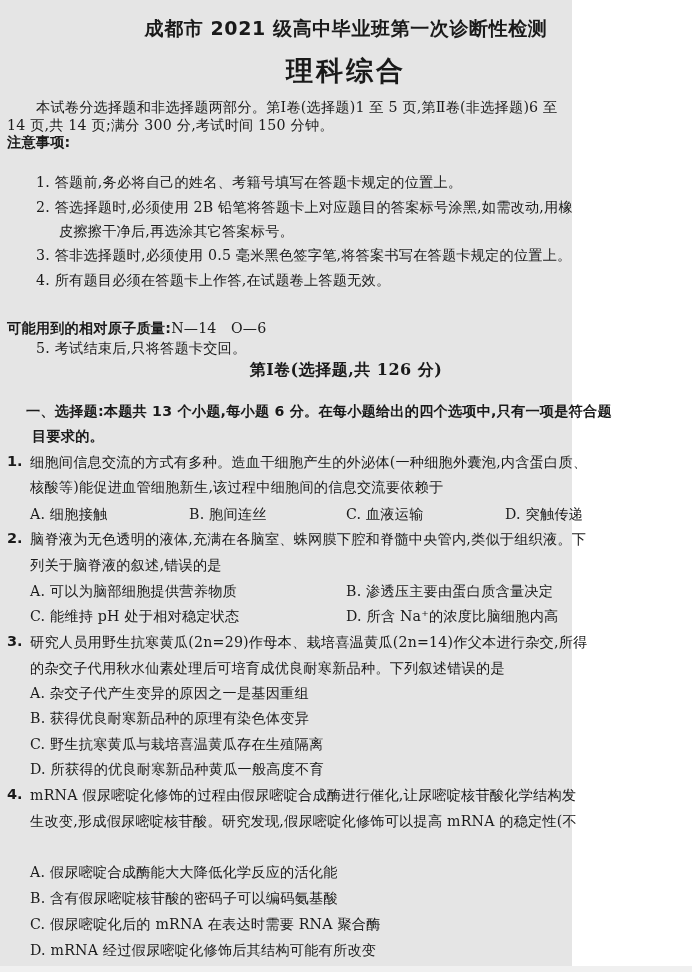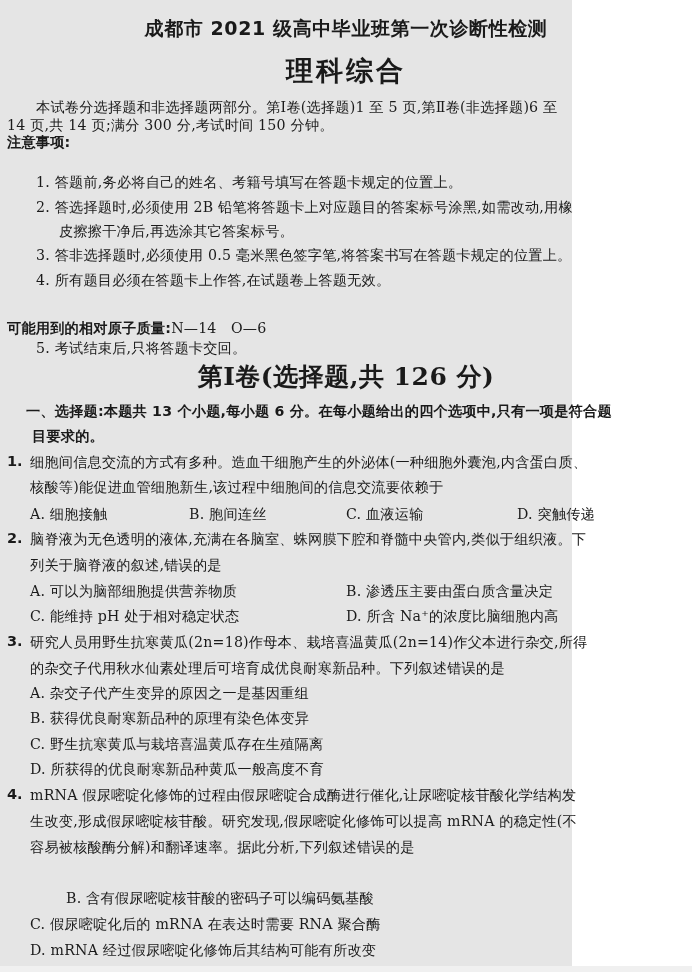--- a/index.html
+++ b/index.html
@@ -51,21 +51,21 @@
       text-align: center;
       font-size: 27px;
       font-weight: bold;
       font-family: "DejaVu Sans", "Liberation Sans", sans-serif;
       letter-spacing: 3px;
     }
     .section-title {
       position: absolute;
       top: 360px; left: 0; width: 692px;
       text-align: center;
-      font-size: 25px;
+      font-size: 16px;
       font-weight: bold;
       letter-spacing: 0.5px;
     }
     .qnum {
       position: absolute;
       font-weight: bold;
       font-family: "DejaVu Sans", "Liberation Sans", sans-serif;
       font-size: 14.5px;
     }
   </style>
@@ -95,40 +95,40 @@
   <div class="section-title">第Ⅰ卷(选择题,共 126 分)</div>
   <div class="line bold" style="top:402px; left:7px;margin-left:19px;">一、选择题:本题共 13 个小题,每小题 6 分。在每小题给出的四个选项中,只有一项是符合题</div>
   <div class="line bold" style="top:427px; left:32px;">目要求的。</div>
 
   <div class="qnum" style="top:453px; left:7px;">1.</div>
   <div class="line" style="top:453px; left:30px;">细胞间信息交流的方式有多种。造血干细胞产生的外泌体(一种细胞外囊泡,内含蛋白质、</div>
   <div class="line" style="top:478px; left:30px;">核酸等)能促进血管细胞新生,该过程中细胞间的信息交流要依赖于</div>
   <div class="line" style="top:505px; left:30px;">A. 细胞接触</div>
   <div class="line" style="top:505px; left:189px;">B. 胞间连丝</div>
   <div class="line" style="top:505px; left:346px;">C. 血液运输</div>
-  <div class="line" style="top:505px; left:505px;margin-left:12px;">D. 突触传递</div>
+  <div class="line" style="top:505px; left:505px;">D. 突触传递</div>
 
   <div class="qnum" style="top:530px; left:7px;">2.</div>
   <div class="line" style="top:530px; left:30px;">脑脊液为无色透明的液体,充满在各脑室、蛛网膜下腔和脊髓中央管内,类似于组织液。下</div>
   <div class="line" style="top:556px; left:30px;">列关于脑脊液的叙述,错误的是</div>
   <div class="line" style="top:582px; left:30px;">A. 可以为脑部细胞提供营养物质</div>
   <div class="line" style="top:582px; left:346px;">B. 渗透压主要由蛋白质含量决定</div>
   <div class="line" style="top:607px; left:30px;">C. 能维持 pH 处于相对稳定状态</div>
   <div class="line" style="top:607px; left:346px;">D. 所含 Na⁺的浓度比脑细胞内高</div>
 
   <div class="qnum" style="top:633px; left:7px;">3.</div>
-  <div class="line" style="top:633px; left:30px;">研究人员用野生抗寒黄瓜(2n=18)作母本、栽培喜温黄瓜(2n=14)作父本进行杂交,所得</div>
+  <div class="line" style="top:633px; left:30px;">研究人员用野生抗寒黄瓜(2n=29)作母本、栽培喜温黄瓜(2n=14)作父本进行杂交,所得</div>
   <div class="line" style="top:659px; left:30px;">的杂交子代用秋水仙素处理后可培育成优良耐寒新品种。下列叙述错误的是</div>
   <div class="line" style="top:684px; left:30px;">A. 杂交子代产生变异的原因之一是基因重组</div>
   <div class="line" style="top:709px; left:30px;">B. 获得优良耐寒新品种的原理有染色体变异</div>
   <div class="line" style="top:735px; left:30px;">C. 野生抗寒黄瓜与栽培喜温黄瓜存在生殖隔离</div>
   <div class="line" style="top:760px; left:30px;">D. 所获得的优良耐寒新品种黄瓜一般高度不育</div>
 
   <div class="qnum" style="top:786px; left:7px;">4.</div>
   <div class="line" style="top:786px; left:30px;">mRNA 假尿嘧啶化修饰的过程由假尿嘧啶合成酶进行催化,让尿嘧啶核苷酸化学结构发</div>
   <div class="line" style="top:812px; left:30px;">生改变,形成假尿嘧啶核苷酸。研究发现,假尿嘧啶化修饰可以提高 mRNA 的稳定性(不</div>
-  <div class="line" style="top:838px; left:30px;">容易被核酸酶分解)和翻译速率。据此分析,下列叙述错误的是</div>
-  <div class="line" style="top:889px; left:30px;margin-left:36px;">B. 含有假尿嘧啶核苷酸的密码子可以编码氨基酸</div>
+  <div class="line" style="top:863px; left:30px;">A. 假尿嘧啶合成酶能大大降低化学反应的活化能</div>
+  <div class="line" style="top:889px; left:30px;">B. 含有假尿嘧啶核苷酸的密码子可以编码氨基酸</div>
   <div class="line" style="top:915px; left:30px;">C. 假尿嘧啶化后的 mRNA 在表达时需要 RNA 聚合酶</div>
   <div class="line" style="top:941px; left:30px;">D. mRNA 经过假尿嘧啶化修饰后其结构可能有所改变</div>
 
 </div>
 <div class="bottom-strip"></div>
 
 </body></html>

